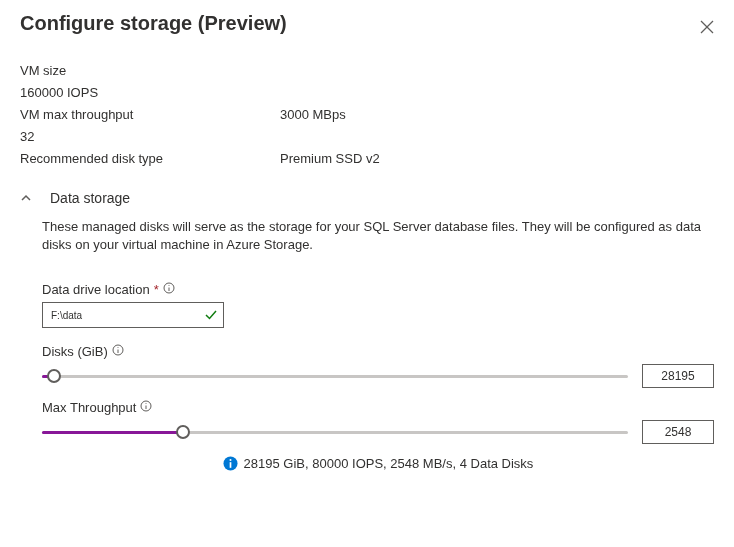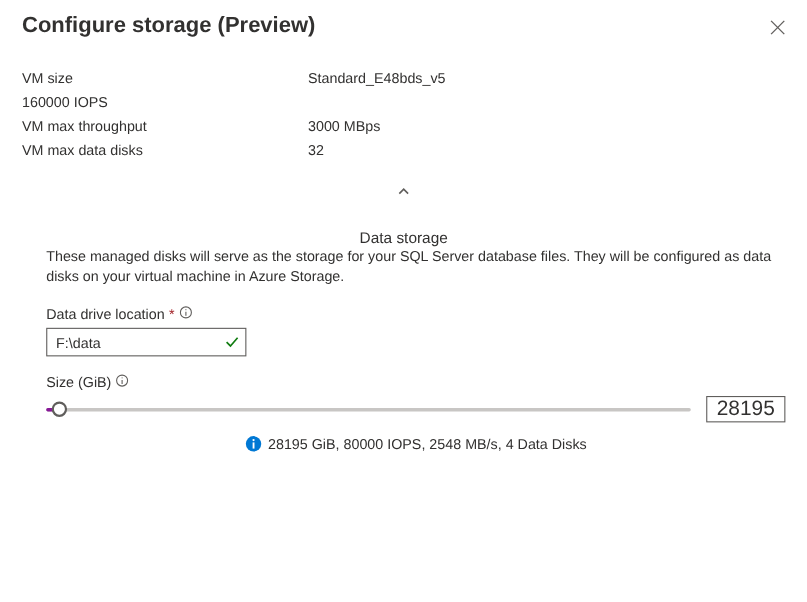--- a/index.html
+++ b/index.html
@@ -7,21 +7,21 @@
       font-family: "Segoe UI", -apple-system, sans-serif;
       font-size: 13px;
       color: #323130;
       background: #fff;
       width: 734px;
       padding: 12px 20px;
     }
     .header {
       display: flex;
       justify-content: space-between;
-      align-items: flex-start;
+      align-items: center;
       margin-bottom: 28px;
     }
     .title {
       font-size: 20px;
       font-weight: 600;
       color: #323130;
     }
     .close-icon {
       width: 14px;
       height: 14px;
@@ -47,43 +47,43 @@
     }
     .kv-value {
       color: #323130;
     }
     .accordion {
       margin-top: 24px;
     }
     .accordion-header {
       display: flex;
       align-items: center;
-      gap: 28px;
+      gap: 18px;
       cursor: pointer;
-      flex-direction: column;
+      margin-bottom: 12px;
     }
     .chevron {
       width: 12px;
       height: 12px;
       stroke: #605e5c;
       stroke-width: 1.5;
       fill: none;
     }
     .accordion-title {
       font-size: 14px;
       color: #323130;
     }
     .accordion-body {
       padding-left: 22px;
     }
     .description {
       font-size: 13px;
       color: #323130;
       line-height: 1.4;
-      margin-bottom: 18px;
+      margin-bottom: 28px;
     }
     .field-label-row {
       display: flex;
       gap: 4px;
       margin-bottom: 5px;
       font-size: 13px;
     }
     .required { color: #a4262c; }
     .info-icon {
       width: 12px;
@@ -101,21 +101,21 @@
     .text-input-wrap {
       position: relative;
       width: 182px;
       margin-bottom: 16px;
     }
     .text-input {
       width: 100%;
       height: 26px;
       border: 1px solid #605e5c;
       padding: 0 28px 0 8px;
-      font-size: 13px;
+      font-size: 10px;
       font-family: inherit;
       color: #323130;
     }
     .check-mark {
       position: absolute;
       right: 6px;
       top: 50%;
       transform: translateY(-50%);
       width: 14px;
       height: 14px;
@@ -160,21 +160,21 @@
       height: 14px;
       border-radius: 50%;
       background: #fff;
       border: 2px solid #605e5c;
       transform: translate(-50%, -50%);
     }
     .slider-value {
       width: 72px;
       height: 24px;
       border: 1px solid #605e5c;
-      font-size: 19px;
+      font-size: 12px;
       text-align: center;
       font-family: inherit;
       color: #323130;
     }
     .summary-row {
       display: flex;
       justify-content: center;
       align-items: center;
       gap: 6px;
       margin-top: 6px;
@@ -195,32 +195,34 @@
   <div class="title">Configure storage (Preview)</div>
   <svg class="close-icon" viewBox="0 0 14 14">
     <line x1="1" y1="1" x2="13" y2="13"></line>
     <line x1="13" y1="1" x2="1" y2="13"></line>
   </svg>
 </div>
 
 <div>
   <div class="kv-row">
     <div class="kv-label">VM size</div>
-    <div class="kv-value">Standard_E48bds_v5</div>
   </div>
   <div class="kv-row">
     <div class="kv-value">160000 IOPS</div>
   </div>
   <div class="kv-row">
     <div class="kv-label">VM max throughput</div>
     <div class="kv-value">3000 MBps</div>
   </div>
   <div class="kv-row">
-    <div class="kv-label">VM max data disks</div>
     <div class="kv-value">32</div>
+  </div>
+  <div class="kv-row">
+    <div class="kv-label">Recommended disk type</div>
+    <div class="kv-value">Premium SSD v2</div>
   </div>
 </div>
 
 <div class="accordion">
   <div class="accordion-header">
     <svg class="chevron" viewBox="0 0 12 12">
       <polyline points="2,8 6,4 10,8"></polyline>
     </svg>
     <span class="accordion-title">Data storage</span>
   </div>
@@ -241,21 +243,21 @@
     </div>
     <div class="text-input-wrap">
       <input class="text-input" type="text" value="F:\data" style="">
       <svg class="check-mark" viewBox="0 0 14 14">
         <polyline points="2,7 5.5,10.5 12,3"></polyline>
       </svg>
     </div>
 
     <div class="slider-block">
       <div class="field-label-row">
-        <span>Size (GiB)</span>
+        <span>Disks (GiB)</span>
         <span class="info-icon">
           <svg viewBox="0 0 12 12">
               <circle cx="6" cy="6" r="5"></circle>
               <line x1="6" y1="5.5" x2="6" y2="9"></line>
               <circle cx="6" cy="3.5" r="0.5" fill="#605e5c" stroke="none"></circle>
             </svg>
         </span>
       </div>
       <div class="slider-row">
         <div class="slider-track">
@@ -264,20 +266,41 @@
             </div>
           <div class="thumb" style="left:2%"></div>
         </div>
         <input class="slider-value" type="text" value="28195" style="">
       </div>
     </div>
 
     <div class="slider-block">
     </div>
 
+    <div class="slider-block">
+      <div class="field-label-row">
+        <span>Max Throughput</span>
+        <span class="info-icon">
+          <svg viewBox="0 0 12 12">
+              <circle cx="6" cy="6" r="5"></circle>
+              <line x1="6" y1="5.5" x2="6" y2="9"></line>
+              <circle cx="6" cy="3.5" r="0.5" fill="#605e5c" stroke="none"></circle>
+            </svg>
+        </span>
+      </div>
+      <div class="slider-row">
+        <div class="slider-track">
+          <div class="track-rail">
+              <div class="track-fill" style="width:24%"></div>
+            </div>
+          <div class="thumb" style="left:24%"></div>
+        </div>
+        <input class="slider-value" type="text" value="2548" style="">
+      </div>
+    </div>
 
     <div class="summary-row">
       <span class="info-blue">
         <svg viewBox="0 0 16 16">
             <circle cx="8" cy="8" r="7.5"></circle>
             <rect x="7.1" y="6.6" width="1.8" height="6" fill="#fff"></rect>
             <circle cx="8" cy="4.3" r="1.1" fill="#fff"></circle>
           </svg>
       </span>
       <span>28195 GiB, 80000 IOPS, 2548 MB/s, 4 Data Disks</span>

